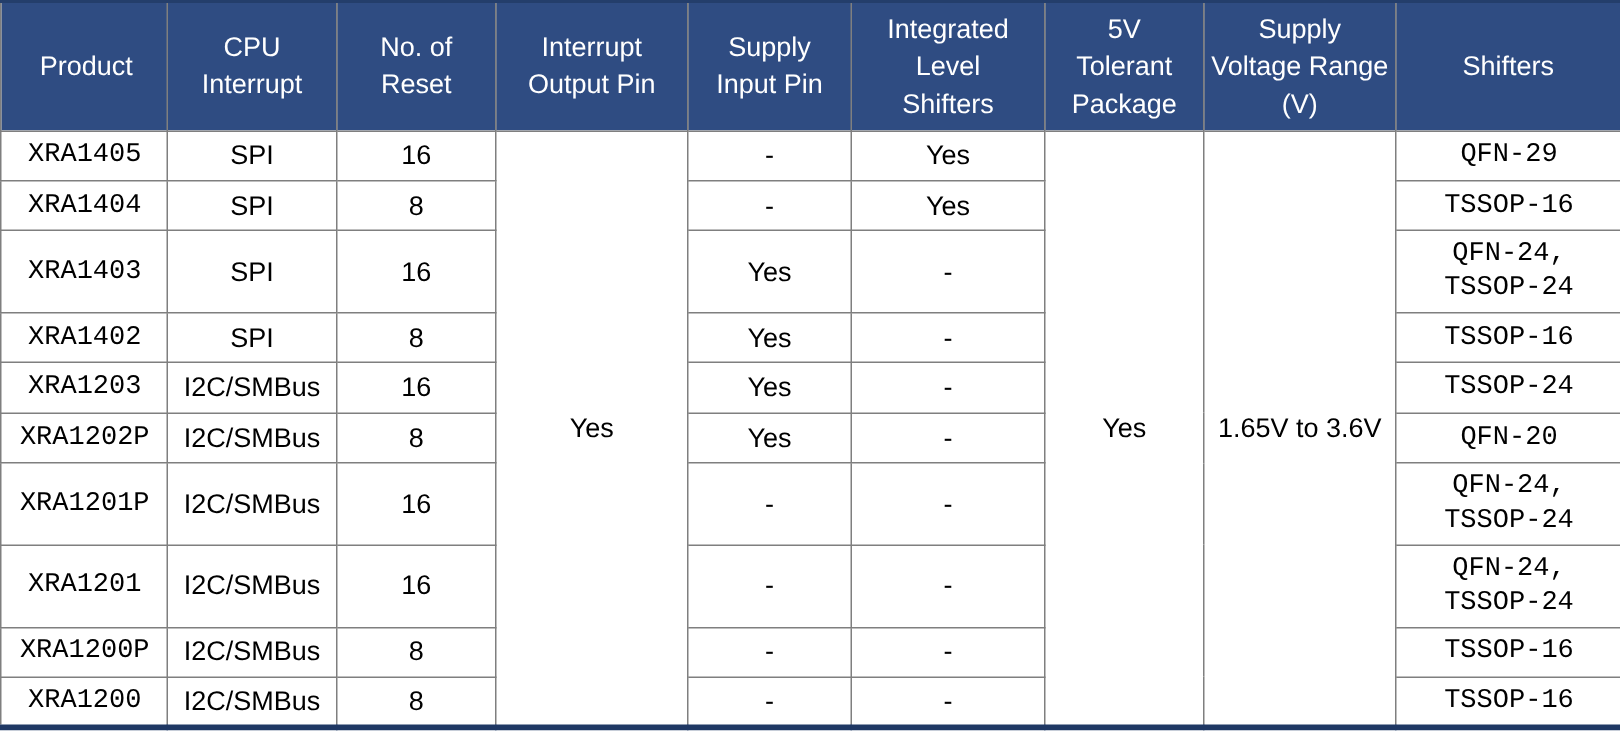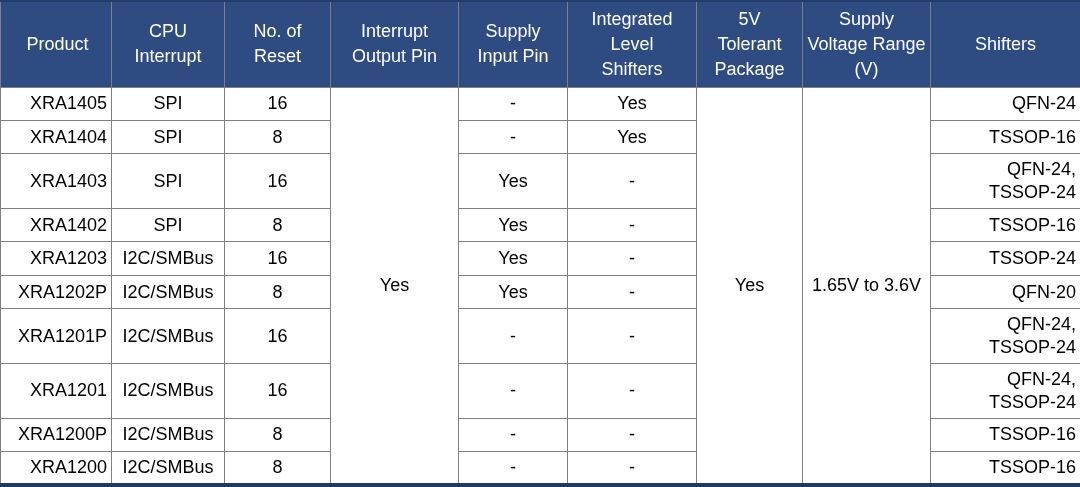--- a/index.html
+++ b/index.html
@@ -58,22 +58,23 @@
     font-size: 18px;
     line-height: 23px;
     text-align: center;
     vertical-align: middle;
     white-space: pre-line;
     padding: 1px 4px;
     box-sizing: border-box;
     background: #ffffff;
   }
   tbody td.align-left {
-    text-align: right;
+    text-align: center;
     padding-left: 5px;
+    font-family: Liberation Mono, monospace;
   }
   tbody tr.row-normal { height: 33px; }
   tbody tr.row-tall   { height: 54px; }
   tbody td.merged {
     text-align: center;
     vertical-align: middle;
   }
 </style>
 </head>
 <body>
@@ -117,21 +118,21 @@
     <tbody>
         <tr class="row-normal">
           <td class="align-left">XRA1405</td>
           <td>SPI</td>
           <td>16</td>
           <td class="merged" rowspan="10">Yes</td>
           <td>-</td>
           <td>Yes</td>
           <td class="merged" rowspan="10">Yes</td>
           <td class="merged" rowspan="10">1.65V to 3.6V</td>
-          <td class="align-left">QFN-24</td>
+          <td class="align-left">QFN-29</td>
         </tr>
         <tr class="row-normal">
           <td class="align-left">XRA1404</td>
           <td>SPI</td>
           <td>8</td>
           <td>-</td>
           <td>Yes</td>
           <td class="align-left">TSSOP-16</td>
         </tr>
         <tr class="row-tall">

